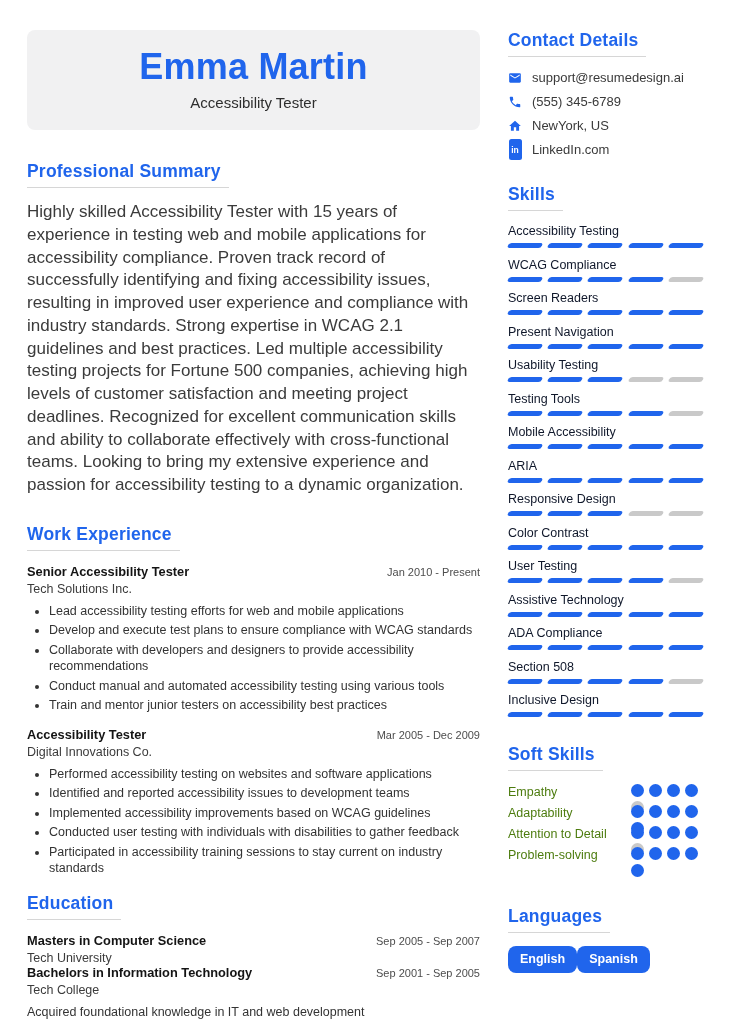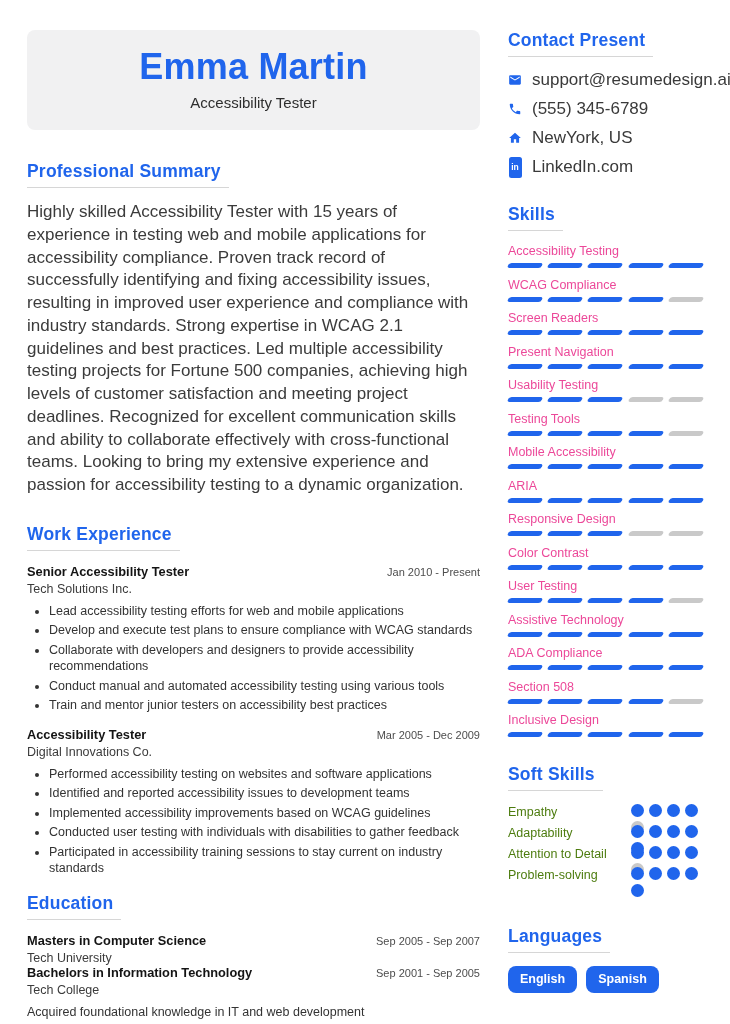--- a/index.html
+++ b/index.html
@@ -62,26 +62,26 @@
   
   .contact-item { display: flex; align-items: center; gap: 10px; margin-bottom: 9px; }
   .contact-item .c-icon { width: 14px; height: 14px; flex: none; display: flex; align-items: center; justify-content: center; }
   .contact-item .c-icon svg { width: 14px; height: 14px; fill: var(--primary, #2065ec); display: block; }
   .li-box {
     width: 13px; height: 21px; border-radius: 2.5px;
     background: var(--primary, #2065ec);
     color: #fff; font-size: 8.5px; font-weight: 700;
     display: flex; align-items: center; justify-content: center;
   }
-  .contact-text { font-size: 17px; color: #3a3a3a; }
+  .contact-text { font-size: 13px; color: #3a3a3a; }
   .sb-section { margin-bottom: 27px; }
 
   
   .skill-item { margin-bottom: 9.5px; }
-  .skill-name { font-size: 12.5px; color: #ec4899; margin-bottom: 5px; }
+  .skill-name { font-size: 12.5px; color: #0f172a; margin-bottom: 5px; }
   .skill-bar { display: flex; gap: 6px; }
   .seg {
     flex: 1; height: 5px; border-radius: 2.5px;
     transform: skewX(-25deg);
   }
   .seg.on { background: var(--primary, #2065ec); }
   .seg.off { background: var(--bar-empty, #c9c9c9); }
 
   
   .softskills-list { margin-bottom: 10px; }
@@ -90,21 +90,21 @@
     height: 21px;
   }
   .soft-name { font-size: 12.5px; color: #4d7c0f; line-height: 16px; }
   .dots { width: 72px; display: flex; flex-wrap: wrap; column-gap: 5px; row-gap: 4px; }
   .dot { width: 13px; height: 13px; border-radius: 50%; flex: none; }
   .dot.on { background: var(--primary, #2065ec); }
   .dot.off { background: var(--bar-empty, #c9c9c9); }
   .sb-soft { margin-bottom: 38px; }
 
   
-  .badges { display: flex; gap: 9px; }
+  .badges { display: flex; }
   .badge {
     background: var(--primary, #2065ec); color: #ffffff;
     font-size: 12.5px; font-weight: 700;
     padding: 6px 12px 7px 12px; border-radius: 8px;
   }
 </style>
 </head>
 <body style="--primary: #2065ec; --bar-empty: #c9c9c9; --card-bg: #f1f1f2; --underline: #d6d6d6;">
 
 <div class="page">
@@ -174,21 +174,21 @@
             <div class="edu-desc">Acquired foundational knowledge in IT and web development</div>
           </div>
         </div>
     </div>
 
   </div>
 
   <div class="sidebar">
 
     <div class="sb-section">
-      <h2 class="sec-heading">Contact Present</h2>
+      <h2 class="sec-heading">Contact Details</h2>
       <div id="contact-list">
           <div class="contact-item">
             <span class="c-icon">
               <svg viewBox="0 0 24 24">
                 <path d="M20 4H4c-1.1 0-2 .9-2 2v12c0 1.1.9 2 2 2h16c1.1 0 2-.9 2-2V6c0-1.1-.9-2-2-2zm0 4-8 5-8-5V6l8 5 8-5v2z"></path>
               </svg>
             </span>
             <span class="contact-text">support@resumedesign.ai</span>
           </div>
           <div class="contact-item">

